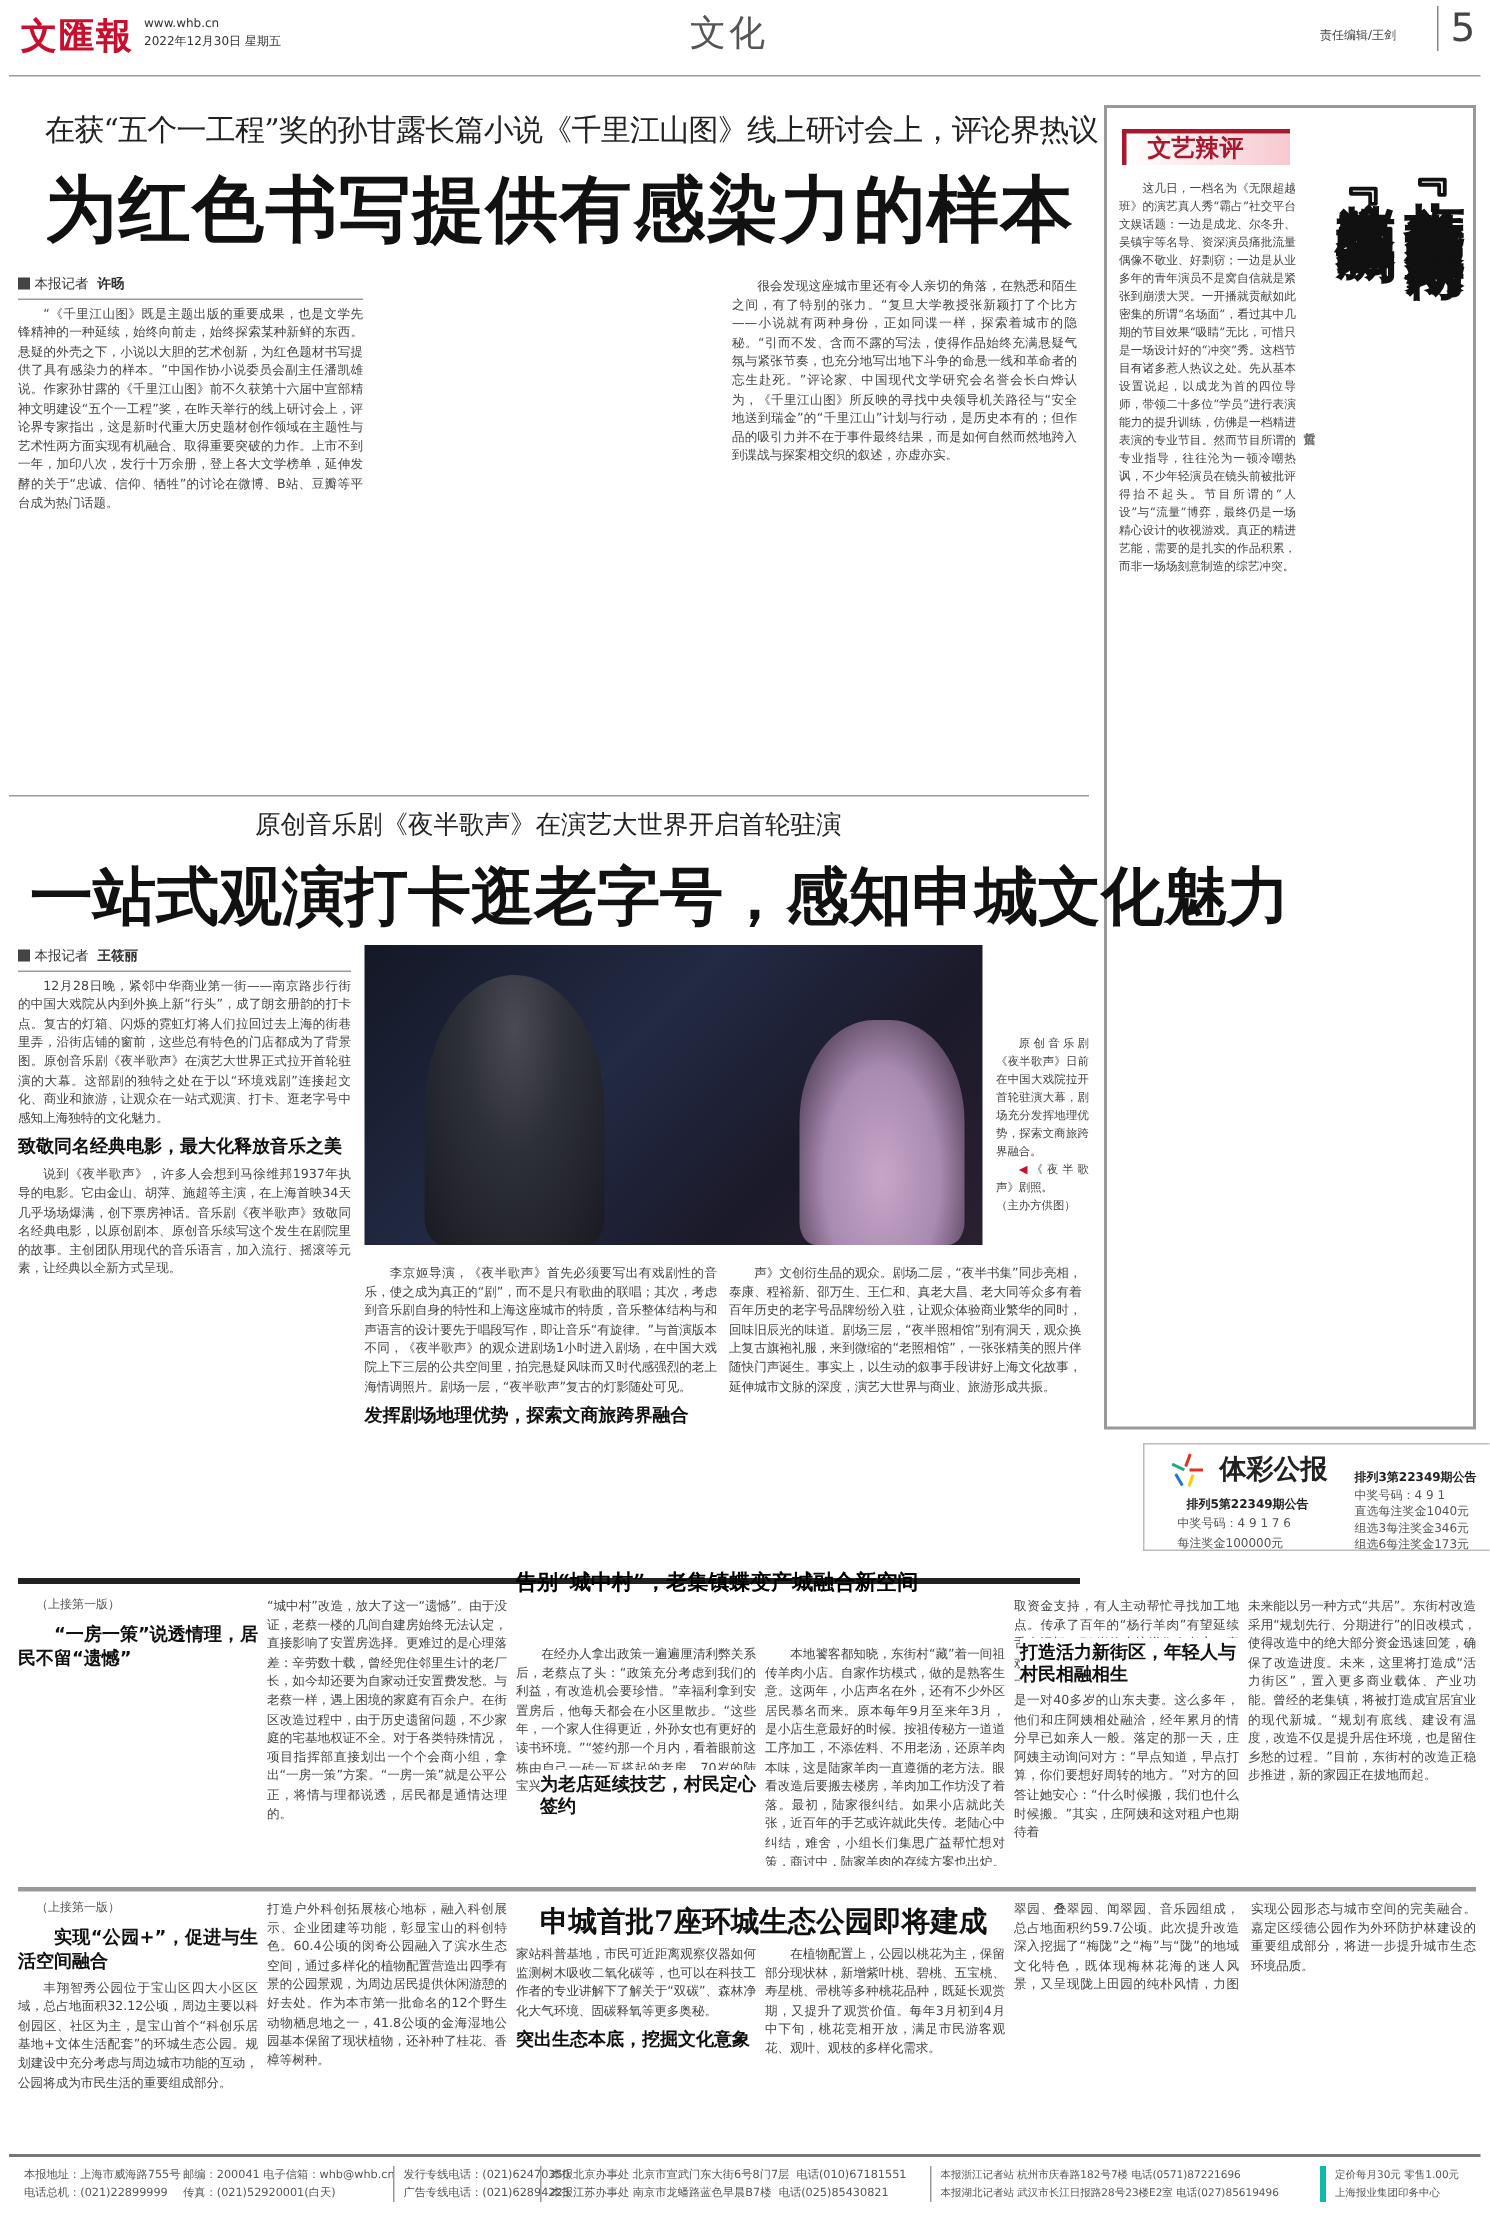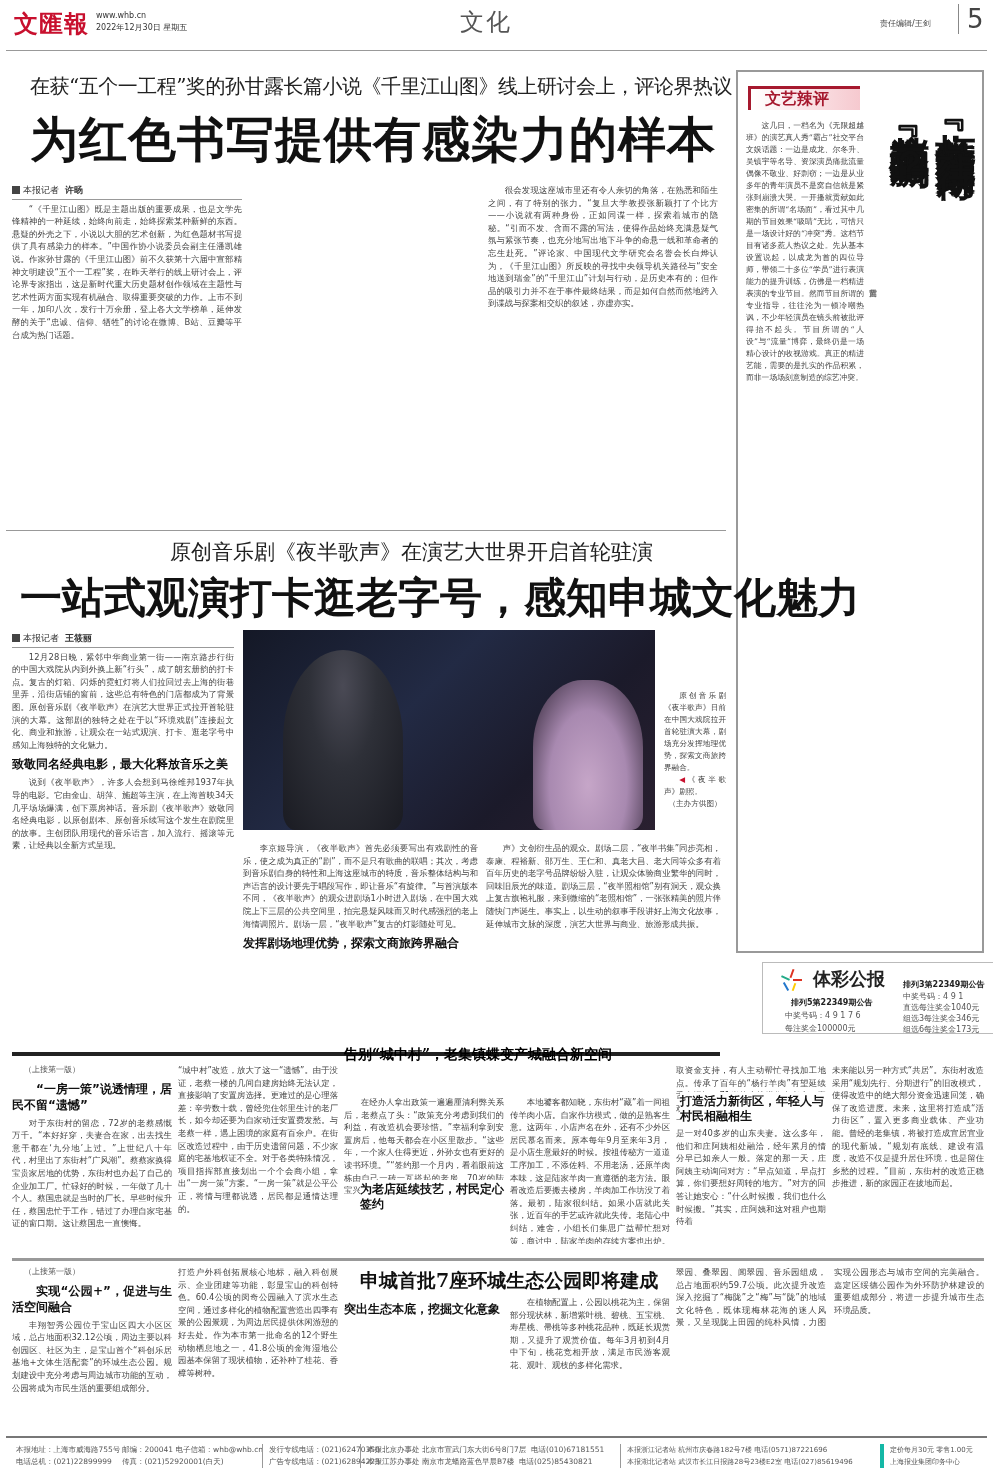--- a/index.html
+++ b/index.html
@@ -62,38 +62,38 @@
   </div>
   <div class="abs col" style="left:8px;top:48px;width:118px;height:825px;font-size:7.8px;line-height:12px;font-family:'DejaVu Serif',serif">
     <p>这几日，一档名为《无限超越班》的演艺真人秀“霸占”社交平台文娱话题：一边是成龙、尔冬升、吴镇宇等名导、资深演员痛批流量偶像不敬业、好剽窃；一边是从业多年的青年演员不是窝自信就是紧张到崩溃大哭。一开播就贡献如此密集的所谓“名场面”，看过其中几期的节目效果“吸睛”无比，可惜只是一场设计好的“冲突”秀。这档节目有诸多惹人热议之处。先从基本设置说起，以成龙为首的四位导师，带领二十多位“学员”进行表演能力的提升训练，仿佛是一档精进表演的专业节目。然而节目所谓的专业指导，往往沦为一顿冷嘲热讽，不少年轻演员在镜头前被批评得抬不起头。节目所谓的“人设”与“流量”博弈，最终仍是一场精心设计的收视游戏。真正的精进艺能，需要的是扎实的作品积累，而非一场场刻意制造的综艺冲突。</p>
   </div>
   <div class="abs" style="left:128px;top:210px;font-size:8px;color:#666;writing-mode:vertical-rl">黄启哲</div>
   <div class="abs vt" style="left:145px;top:30px;height:820px;font-size:40px;line-height:46px;width:96px">
     <span>打着『精进艺能』消费大众期待，</span><br><span>这档真人秀『赢』了吗？</span>
   </div>
 </div>
 
-<div class="abs" style="left:170px;top:538px;font-size:21px;color:#222">原创音乐剧《夜半歌声》在演艺大世界开启首轮驻演</div>
+<div class="abs" style="left:170px;top:538px;font-size:17px;color:#222">原创音乐剧《夜半歌声》在演艺大世界开启首轮驻演</div>
 <div class="abs kicker" style="left:20px;top:570px;font-size:42px;font-weight:bold;color:#111">一站式观演打卡逛老字号，感知申城文化魅力</div>
 
 <div class="abs col" style="left:12px;top:632px;width:222px;height:400px">
   <div class="byline"><span class="sq"></span><span>本报记者</span><b>王筱丽</b></div>
   <p>12月28日晚，紧邻中华商业第一街——南京路步行街的中国大戏院从内到外换上新“行头”，成了朗玄册韵的打卡点。复古的灯箱、闪烁的霓虹灯将人们拉回过去上海的街巷里弄，沿街店铺的窗前，这些总有特色的门店都成为了背景图。原创音乐剧《夜半歌声》在演艺大世界正式拉开首轮驻演的大幕。这部剧的独特之处在于以“环境戏剧”连接起文化、商业和旅游，让观众在一站式观演、打卡、逛老字号中感知上海独特的文化魅力。</p>
   <div class="subhead" style="font-size:12px;line-height:15px;margin:6px 0 4px 0">致敬同名经典电影，最大化释放音乐之美</div>
   <p>说到《夜半歌声》，许多人会想到马徐维邦1937年执导的电影。它由金山、胡萍、施超等主演，在上海首映34天几乎场场爆满，创下票房神话。音乐剧《夜半歌声》致敬同名经典电影，以原创剧本、原创音乐续写这个发生在剧院里的故事。主创团队用现代的音乐语言，加入流行、摇滚等元素，让经典以全新方式呈现。</p>
 </div>
 
 <div class="abs photo" style="left:243px;top:630px;width:412px;height:200px">
   <div class="abs" style="left:40px;top:20px;width:120px;height:180px;background:radial-gradient(ellipse at 50% 20%,#4a4a55 0%,#2e3038 40%,#1a1b22 100%);border-radius:50% 50% 10% 10%"></div>
   <div class="abs" style="left:290px;top:50px;width:110px;height:150px;background:radial-gradient(ellipse at 50% 70%,#c6a6c8 0%,#a889b0 50%,#2a2030 100%);border-radius:45% 45% 10% 10%"></div>
 </div>
 <div class="abs col" style="left:664px;top:690px;width:62px;height:180px;font-size:7.6px;line-height:12px;font-family:'DejaVu Serif',serif">
   <p>原创音乐剧《夜半歌声》日前在中国大戏院拉开首轮驻演大幕，剧场充分发挥地理优势，探索文商旅跨界融合。</p>
   <p><span style="color:#c8102e">◀</span><span>《夜半歌声》剧照。</span></p>
-  <div style="text-align:center">（主办方供图）</div>
+  <div style="text-align:left">（主办方供图）</div>
 </div>
 
 <div class="abs col" style="left:243px;top:842px;width:235px;height:190px">
   <p>李京姬导演，《夜半歌声》首先必须要写出有戏剧性的音乐，使之成为真正的“剧”，而不是只有歌曲的联唱；其次，考虑到音乐剧自身的特性和上海这座城市的特质，音乐整体结构与和声语言的设计要先于唱段写作，即让音乐“有旋律。”与首演版本不同，《夜半歌声》的观众进剧场1小时进入剧场，在中国大戏院上下三层的公共空间里，拍完悬疑风味而又时代感强烈的老上海情调照片。剧场一层，“夜半歌声”复古的灯影随处可见。</p>
 </div>
 <div class="abs subhead" style="left:243px;top:933px;width:235px;font-size:12px;line-height:15px;background:#fff;padding:3px 0">发挥剧场地理优势，探索文商旅跨界融合</div>
 <div class="abs col" style="left:486px;top:842px;width:235px;height:190px">
   <p>声》文创衍生品的观众。剧场二层，“夜半书集”同步亮相，泰康、程裕新、邵万生、王仁和、真老大昌、老大同等众多有着百年历史的老字号品牌纷纷入驻，让观众体验商业繁华的同时，回味旧辰光的味道。剧场三层，“夜半照相馆”别有洞天，观众换上复古旗袍礼服，来到微缩的“老照相馆”，一张张精美的照片伴随快门声诞生。事实上，以生动的叙事手段讲好上海文化故事，延伸城市文脉的深度，演艺大世界与商业、旅游形成共振。</p>
 </div>
 
@@ -113,21 +113,20 @@
   <div class="abs" style="left:140px;top:28px;font-size:8px;color:#555">中奖号码：4 9 1</div>
   <div class="abs" style="left:140px;top:39px;font-size:8px;color:#555">直选每注奖金1040元</div>
   <div class="abs" style="left:140px;top:50px;font-size:8px;color:#555">组选3每注奖金346元</div>
   <div class="abs" style="left:140px;top:61px;font-size:8px;color:#555">组选6每注奖金173元</div>
 </div>
 
 <div class="abs thick" style="left:12px;top:1052px;width:708px"></div>
 <div class="abs col" style="left:12px;top:1064px;width:160px;height:180px">
   <div style="font-size:8px;color:#555;margin:0 0 4px 12px;font-family:'DejaVu Serif',serif">（上接第一版）</div>
   <div class="subhead" style="font-size:12px;line-height:16px;margin-bottom:4px;text-indent:2em">“一房一策”说透情理，居民不留“遗憾”</div>
-  <p>对于东街村的留恋，72岁的老蔡感慨万千。“本好好穿，夫妻合在家，出去找生意干都在‘九分地’上过。”上世纪八十年代，村里出了东街村“广风潮”。蔡蔡家换得宝贵家居地的优势，东街村也办起了自己的企业加工厂。忙碌好的时候，一年做了几十个人。蔡国忠就是当时的厂长。早些时候升任，蔡国忠忙于工作，错过了办理自家宅基证的窗口期。这让蔡国忠一直懊悔。</p>
 </div>
 <div class="abs col" style="left:178px;top:1064px;width:160px;height:180px">
   <p style="text-indent:0">“城中村”改造，放大了这一“遗憾”。由于没证，老蔡一楼的几间自建房始终无法认定，直接影响了安置房选择。更难过的是心理落差：辛劳数十载，曾经兜住邻里生计的老厂长，如今却还要为自家动迁安置费发愁。与老蔡一样，遇上困境的家庭有百余户。在街区改造过程中，由于历史遗留问题，不少家庭的宅基地权证不全。对于各类特殊情况，项目指挥部直接划出一个个会商小组，拿出“一房一策”方案。“一房一策”就是公平公正，将情与理都说透，居民都是通情达理的。</p>
 </div>
 <div class="abs kicker" style="left:344px;top:1046px;font-size:14px;font-weight:bold;color:#000000">告别“城中村”，老集镇蝶变产城融合新空间</div>
 <div class="abs col" style="left:344px;top:1096px;width:160px;height:148px">
   <p>在经办人拿出政策一遍遍厘清利弊关系后，老蔡点了头：“政策充分考虑到我们的利益，有改造机会要珍惜。”幸福利拿到安置房后，他每天都会在小区里散步。“这些年，一个家人住得更近，外孙女也有更好的读书环境。”“签约那一个月内，看着眼前这栋由自己一砖一瓦搭起的老房，70岁的陆宝兴有些怅惘。</p>
 </div>
 <div class="abs subhead" style="left:360px;top:1180px;width:144px;font-size:12px;line-height:15px;background:#fff;padding:2px 0">为老店延续技艺，村民定心签约</div>
 <div class="abs col" style="left:510px;top:1096px;width:160px;height:148px">
@@ -145,20 +144,21 @@
 <div class="abs col" style="left:12px;top:1266px;width:160px;height:160px">
   <div style="font-size:8px;color:#555;margin:0 0 4px 12px;font-family:'DejaVu Serif',serif">（上接第一版）</div>
   <div class="subhead" style="font-size:12px;line-height:16px;margin-bottom:4px;text-indent:2em">实现“公园+”，促进与生活空间融合</div>
   <p>丰翔智秀公园位于宝山区四大小区区域，总占地面积32.12公顷，周边主要以科创园区、社区为主，是宝山首个“科创乐居基地+文体生活配套”的环城生态公园。规划建设中充分考虑与周边城市功能的互动，公园将成为市民生活的重要组成部分。</p>
 </div>
 <div class="abs col" style="left:178px;top:1266px;width:160px;height:160px">
   <p style="text-indent:0">打造户外科创拓展核心地标，融入科创展示、企业团建等功能，彰显宝山的科创特色。60.4公顷的闵奇公园融入了滨水生态空间，通过多样化的植物配置营造出四季有景的公园景观，为周边居民提供休闲游憩的好去处。作为本市第一批命名的12个野生动物栖息地之一，41.8公顷的金海湿地公园基本保留了现状植物，还补种了桂花、香樟等树种。</p>
 </div>
 <div class="abs kicker" style="left:360px;top:1268px;font-size:19px;font-weight:bold;color:#111">申城首批7座环城生态公园即将建成</div>
 <div class="abs col" style="left:344px;top:1296px;width:160px;height:130px">
+  <p style="text-indent:0">家站科普基地，市民可近距离观察仪器如何监测树木吸收二氧化碳等，也可以在科技工作者的专业讲解下了解关于“双碳”、森林净化大气环境、固碳释氧等更多奥秘。</p>
   <div class="subhead" style="font-size:12px;line-height:15px;margin:6px 0 4px 0">突出生态本底，挖掘文化意象</div>
 </div>
 <div class="abs col" style="left:510px;top:1296px;width:160px;height:130px">
   <p>在植物配置上，公园以桃花为主，保留部分现状林，新增紫叶桃、碧桃、五宝桃、寿星桃、帚桃等多种桃花品种，既延长观赏期，又提升了观赏价值。每年3月初到4月中下旬，桃花竞相开放，满足市民游客观花、观叶、观枝的多样化需求。</p>
 </div>
 <div class="abs col" style="left:676px;top:1266px;width:308px;height:160px;column-count:2;column-gap:8px">
   <p style="text-indent:0">翠园、叠翠园、闻翠园、音乐园组成，总占地面积约59.7公顷。此次提升改造深入挖掘了“梅陇”之“梅”与“陇”的地域文化特色，既体现梅林花海的迷人风景，又呈现陇上田园的纯朴风情，力图实现公园形态与城市空间的完美融合。嘉定区绥德公园作为外环防护林建设的重要组成部分，将进一步提升城市生态环境品质。</p>
 </div>
 
 <div class="abs rule" style="top:1436px;height:2px;background:#777"></div>

